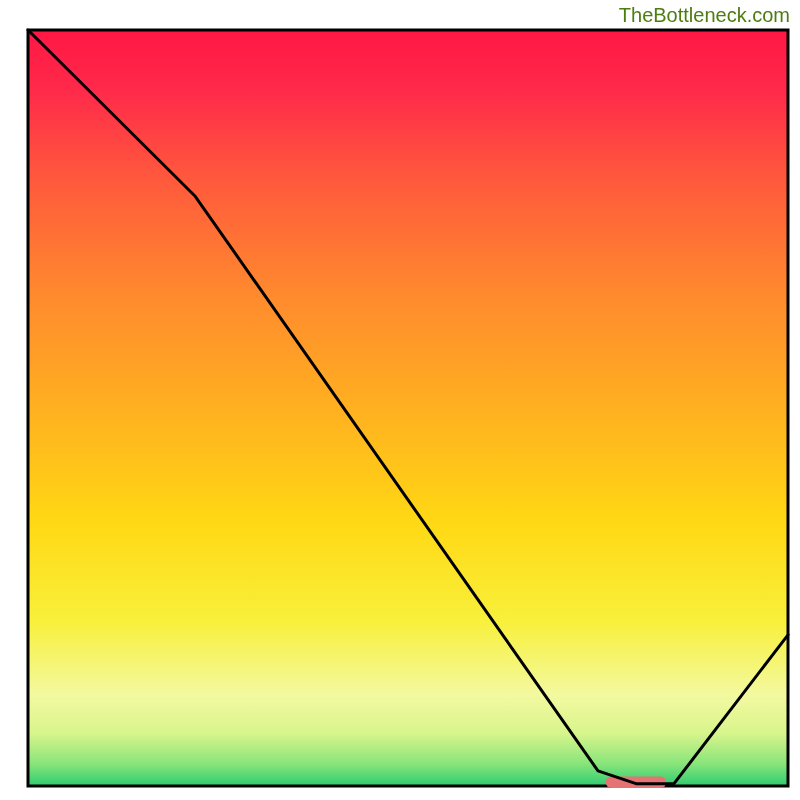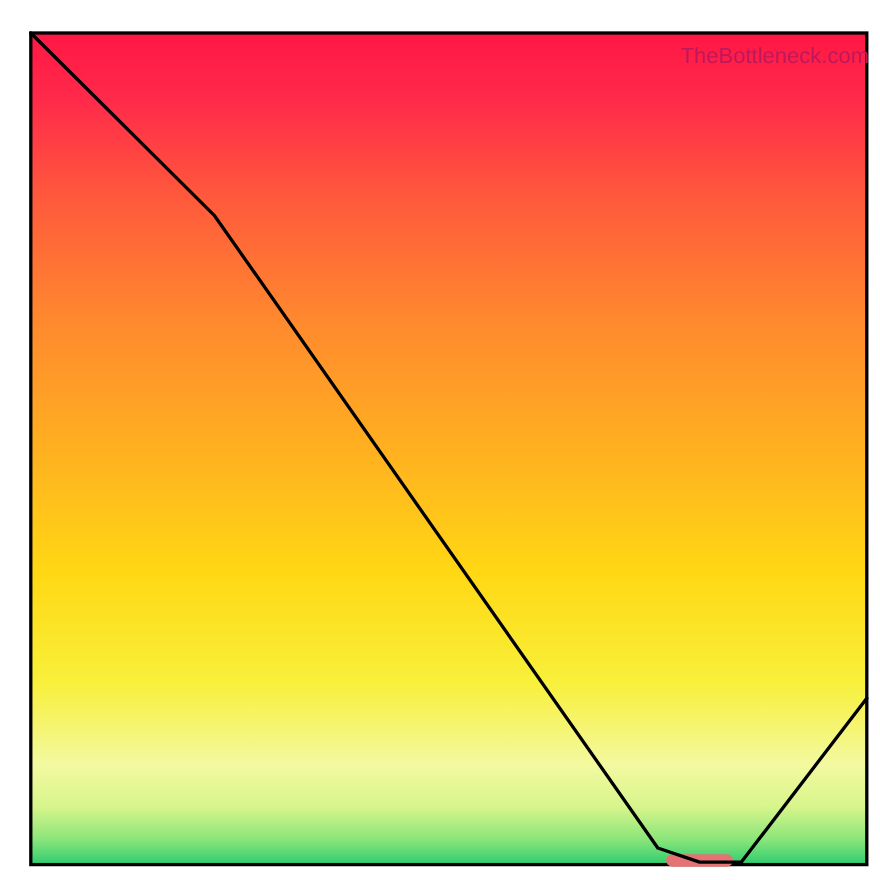--- a/index.html
+++ b/index.html
@@ -13,24 +13,23 @@
   .container {
     position: relative;
     width: 800px;
     height: 800px;
   }
   .watermark {
     position: absolute;
     top: 4px;
     right: 10px;
     font-size: 20px;
-    color: #be185d;
+    color: #4d7c0f;
     font-weight: 500;
     z-index: 10;
-    margin-top: 36px;
   }
   svg {
     display: block;
   }
 </style>
 </head>
 <body>
 
 <div class="container">
 

